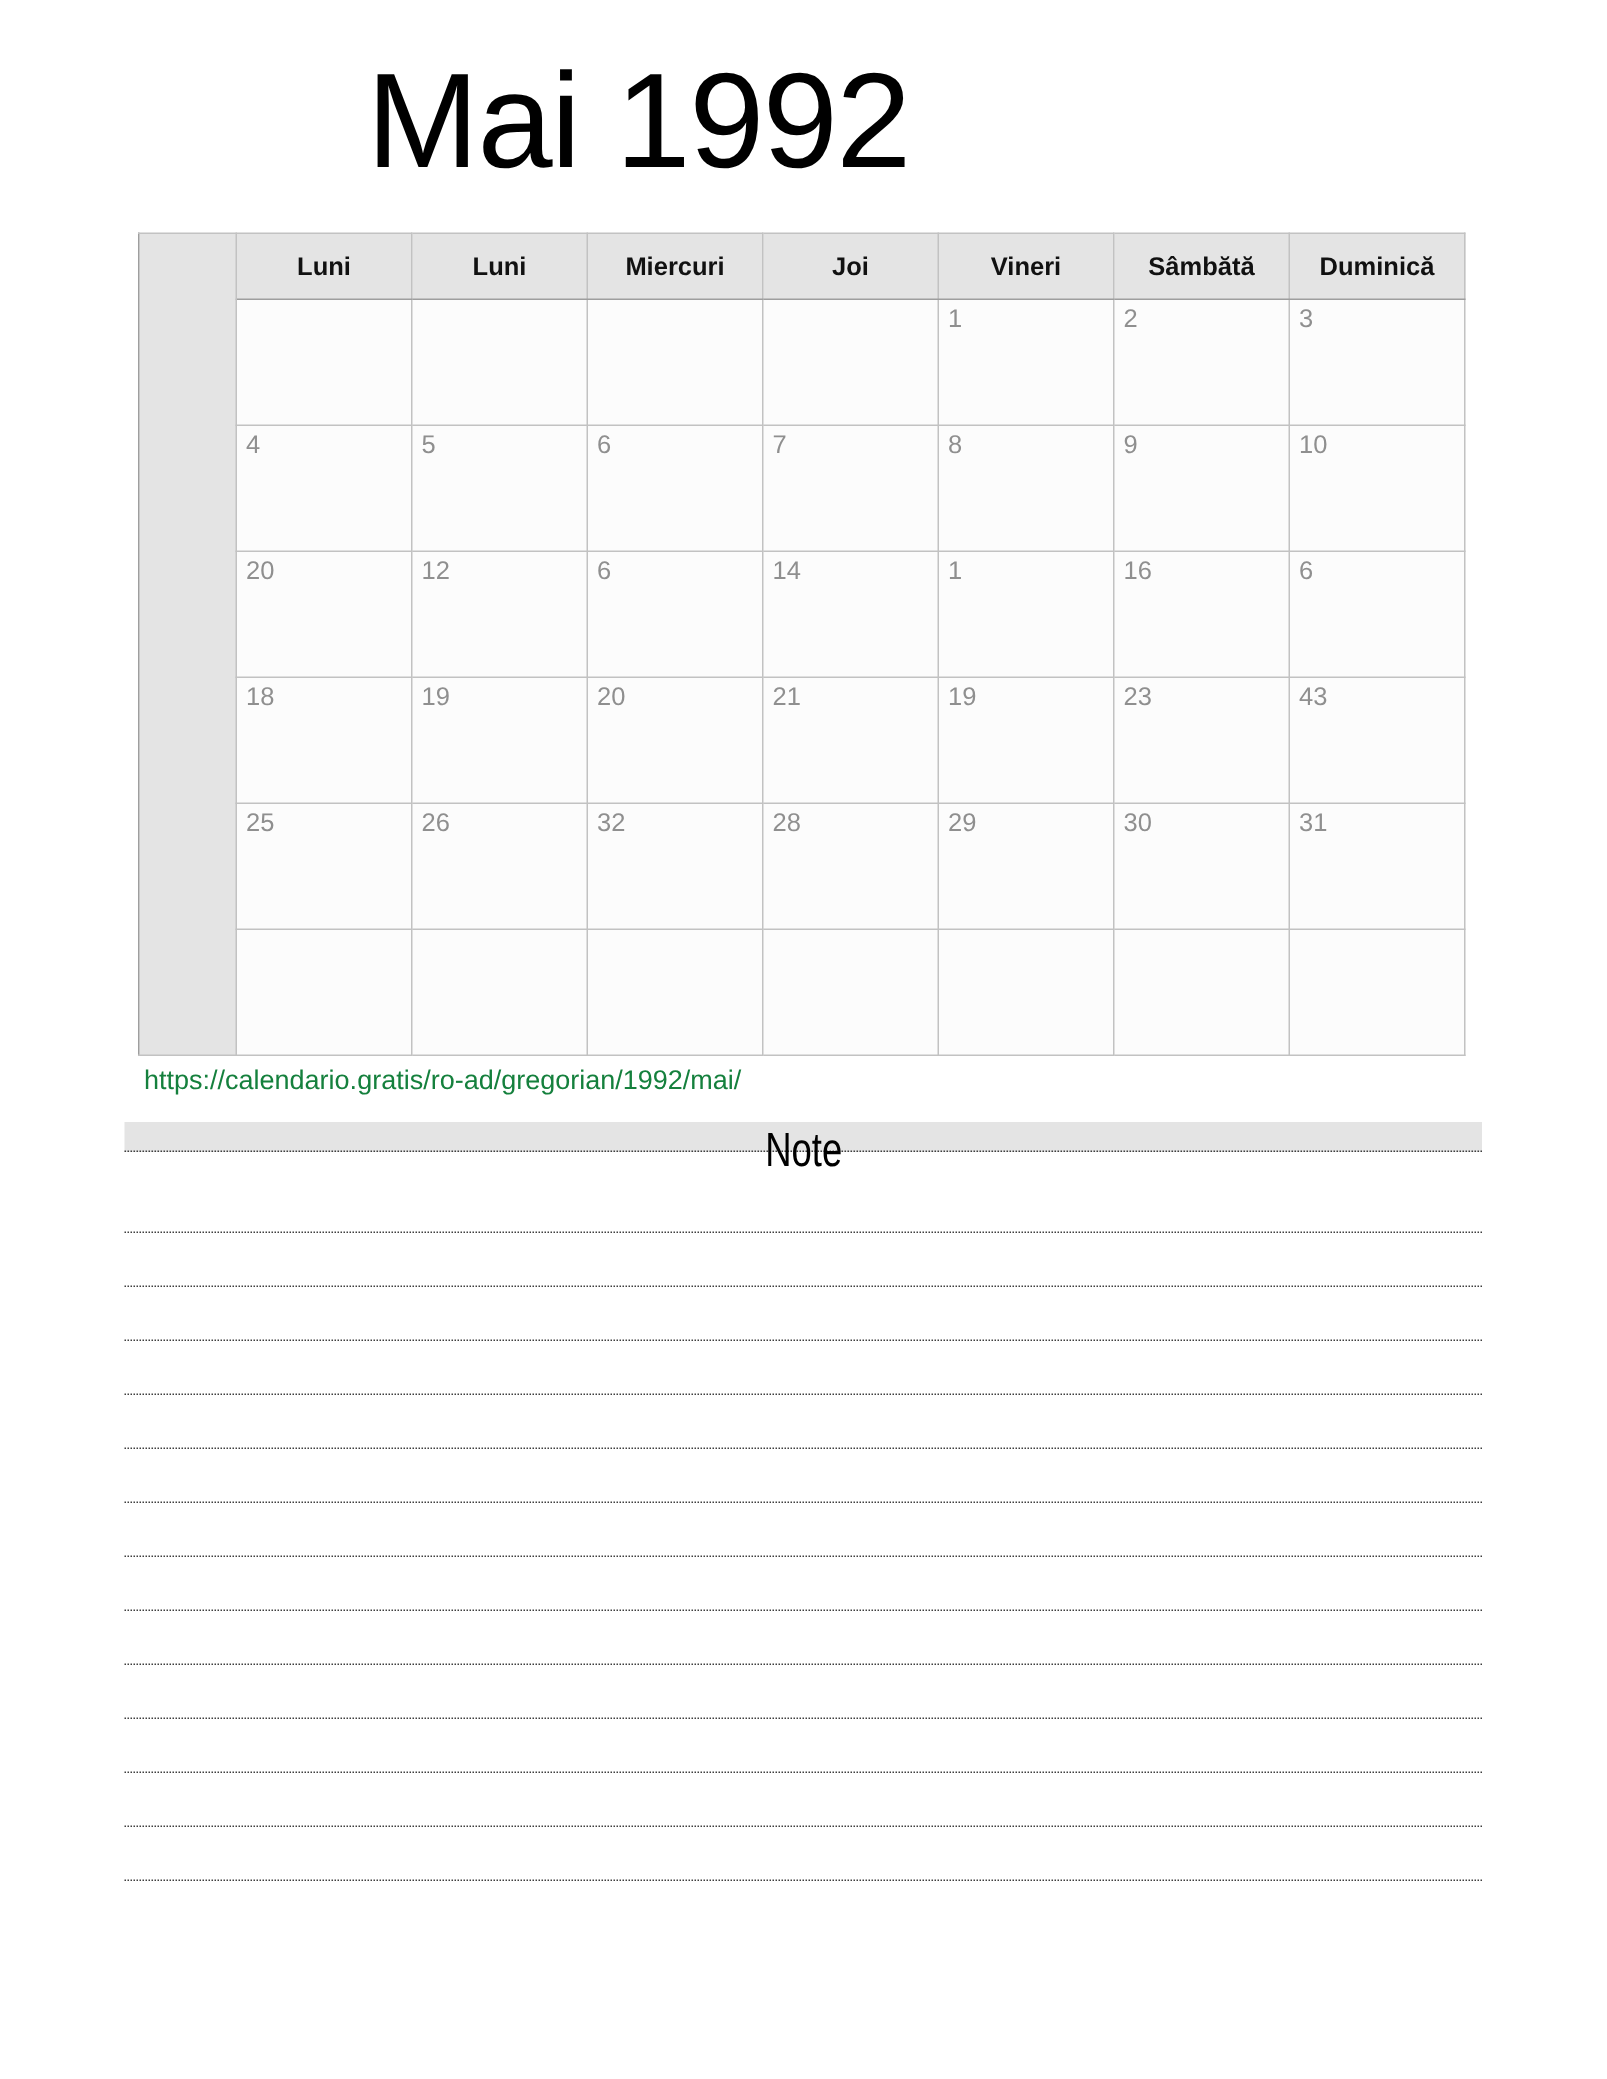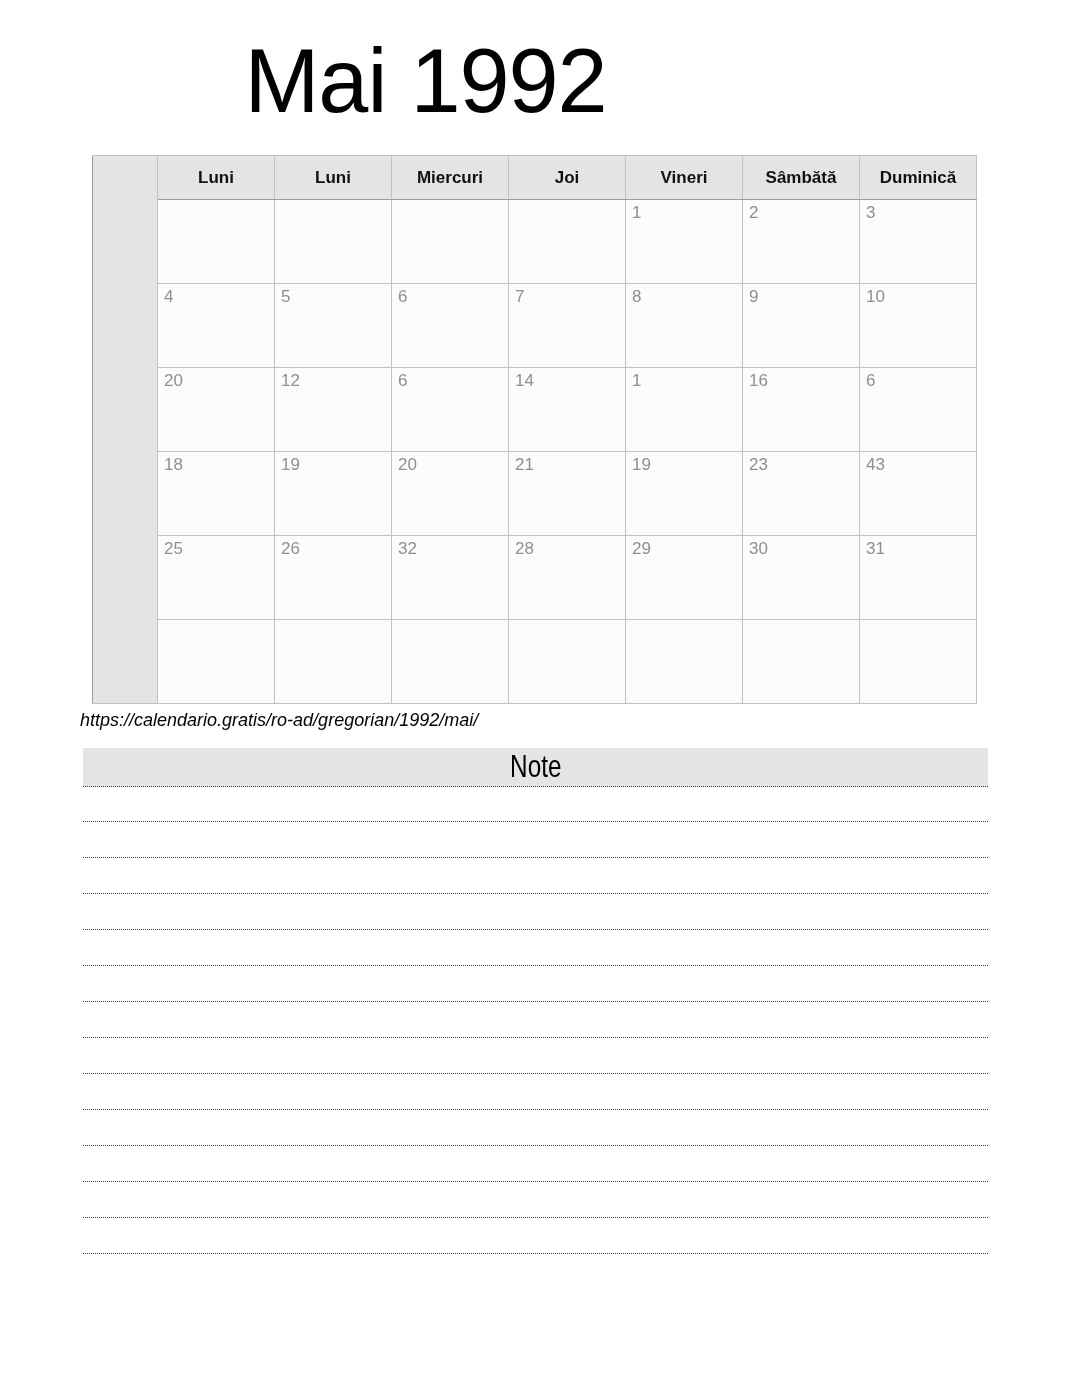--- a/index.html
+++ b/index.html
@@ -56,27 +56,26 @@
   table.calendar td.day{
     height:84px;
     background:var(--cell-bg);
     border:1px solid var(--grid-border);
     vertical-align:top;
     padding:3px 0 0 6px;
     font-size:17px;
     color:var(--date-text);
   }
   .source-url{
-    position:absolute;left:80px;top:710px;
-    font-size:18px;color:#000000;
+    position:absolute;left:96px;top:710px;
+    font-size:18px;color:#15803d;
     text-decoration:none;
-    font-style:italic;
   }
   .note-header{
-    position:absolute;left:83px;top:748px;width:905px;height:39px;
+    position:absolute;left:83px;top:748px;width:905px;height:20px;
     background:var(--header-bg);
     border-bottom:1px dotted var(--note-line);
     text-align:center;
   }
   .note-header .note-title{
     display:inline-block;
     font-size:32px;line-height:36px;
     transform:scaleX(0.76);
     color:#000;
   }

